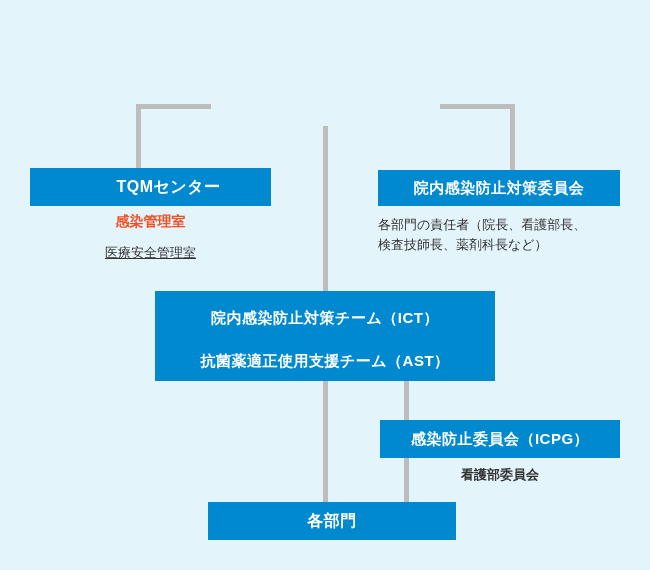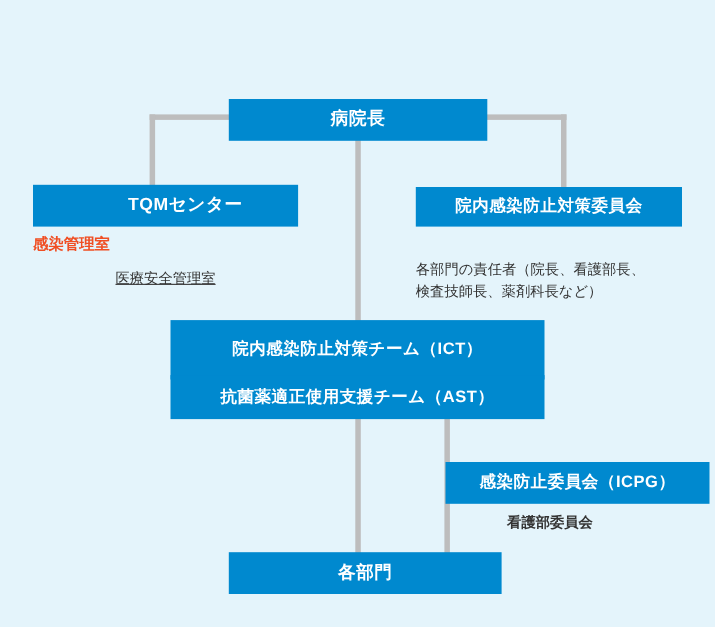--- a/index.html
+++ b/index.html
@@ -65,36 +65,36 @@
     white-space: pre-line;
   }
   .caption-center {
     text-align: center;
   }
   .caption-highlight {
     position: absolute;
     color: #f04e23;
     font-size: 14px;
     font-weight: bold;
-    text-align: left;
+    text-align: center;
     white-space: nowrap;
   }
 
   
   #node-director      { left: 208px; top: 90px;  width: 235px; height: 38px; }
   #node-tqm           { left: 30px;  top: 168px; width: 241px; height: 38px; padding-left: 36px; }
   #node-committee     { left: 378px; top: 170px; width: 242px; height: 36px; text-align: right; }
   #node-ict           { left: 155px; top: 291px; width: 340px; height: 54px; }
   #node-ast           { left: 155px; top: 341px; width: 340px; height: 40px; }
-  #node-icpg          { left: 380px; top: 420px; width: 240px; height: 38px; margin-left: 25px; }
+  #node-icpg          { left: 380px; top: 420px; width: 240px; height: 38px; }
   #node-departments   { left: 208px; top: 502px; width: 248px; height: 38px; }
 
   #cap-tqm-highlight  { left: 30px;  top: 213px; width: 241px; }
   #cap-tqm-sub        { left: 30px;  top: 243px; width: 241px; text-decoration: underline; }
-  #cap-committee      { left: 378px; top: 215px; width: 250px; margin-top: 20px; }
+  #cap-committee      { left: 378px; top: 215px; width: 250px; }
   #cap-icpg           { left: 380px; top: 465px; width: 240px; font-weight: bold; }
 
   
   #conn-dir-left-h    { left: 136px; top: 104px; width: 75px;  height: 5px; }
   #conn-dir-left-v    { left: 136px; top: 104px; width: 5px;   height: 68px; }
 
   
   #conn-dir-right-h   { left: 440px; top: 104px; width: 75px;  height: 5px; }
   #conn-dir-right-v   { left: 510px; top: 104px; width: 5px;   height: 70px; }
 
@@ -113,21 +113,20 @@
   <div class="conn" id="conn-dir-left-h"></div>
   <div class="conn" id="conn-dir-left-v"></div>
 
   <div class="conn" id="conn-dir-right-h"></div>
   <div class="conn" id="conn-dir-right-v"></div>
 
   <div class="conn" id="conn-spine"></div>
 
   <div class="conn" id="conn-right-spine"></div>
 
-  <div class="node node-lg" id="node-director">病院長</div>
 
   <div class="node node-lg" id="node-tqm">TQMセンター</div>
 
   <div class="node node-md" id="node-committee">院内感染防止対策委員会</div>
 
   <div class="node node-md" id="node-ict">院内感染防止対策チーム（ICT）</div>
 
   <div class="node node-md" id="node-ast">抗菌薬適正使用支援チーム（AST）</div>
 
   <div class="node node-md" id="node-icpg">感染防止委員会（ICPG）</div>

